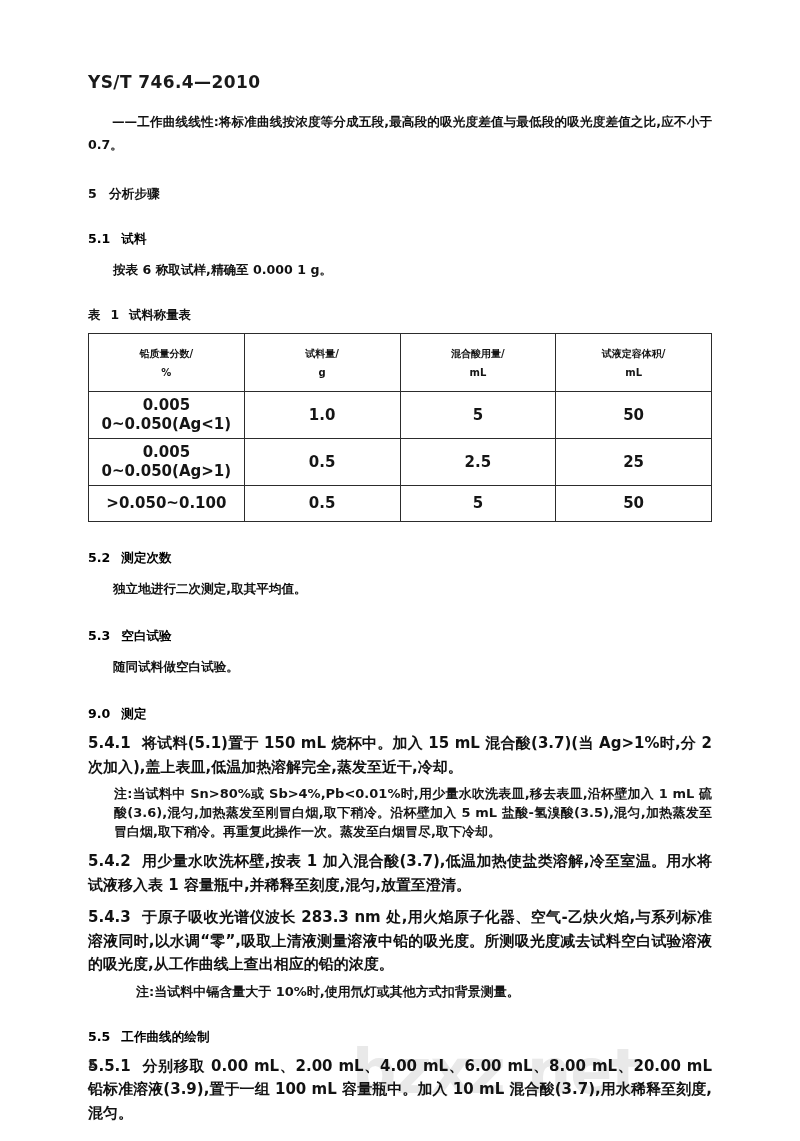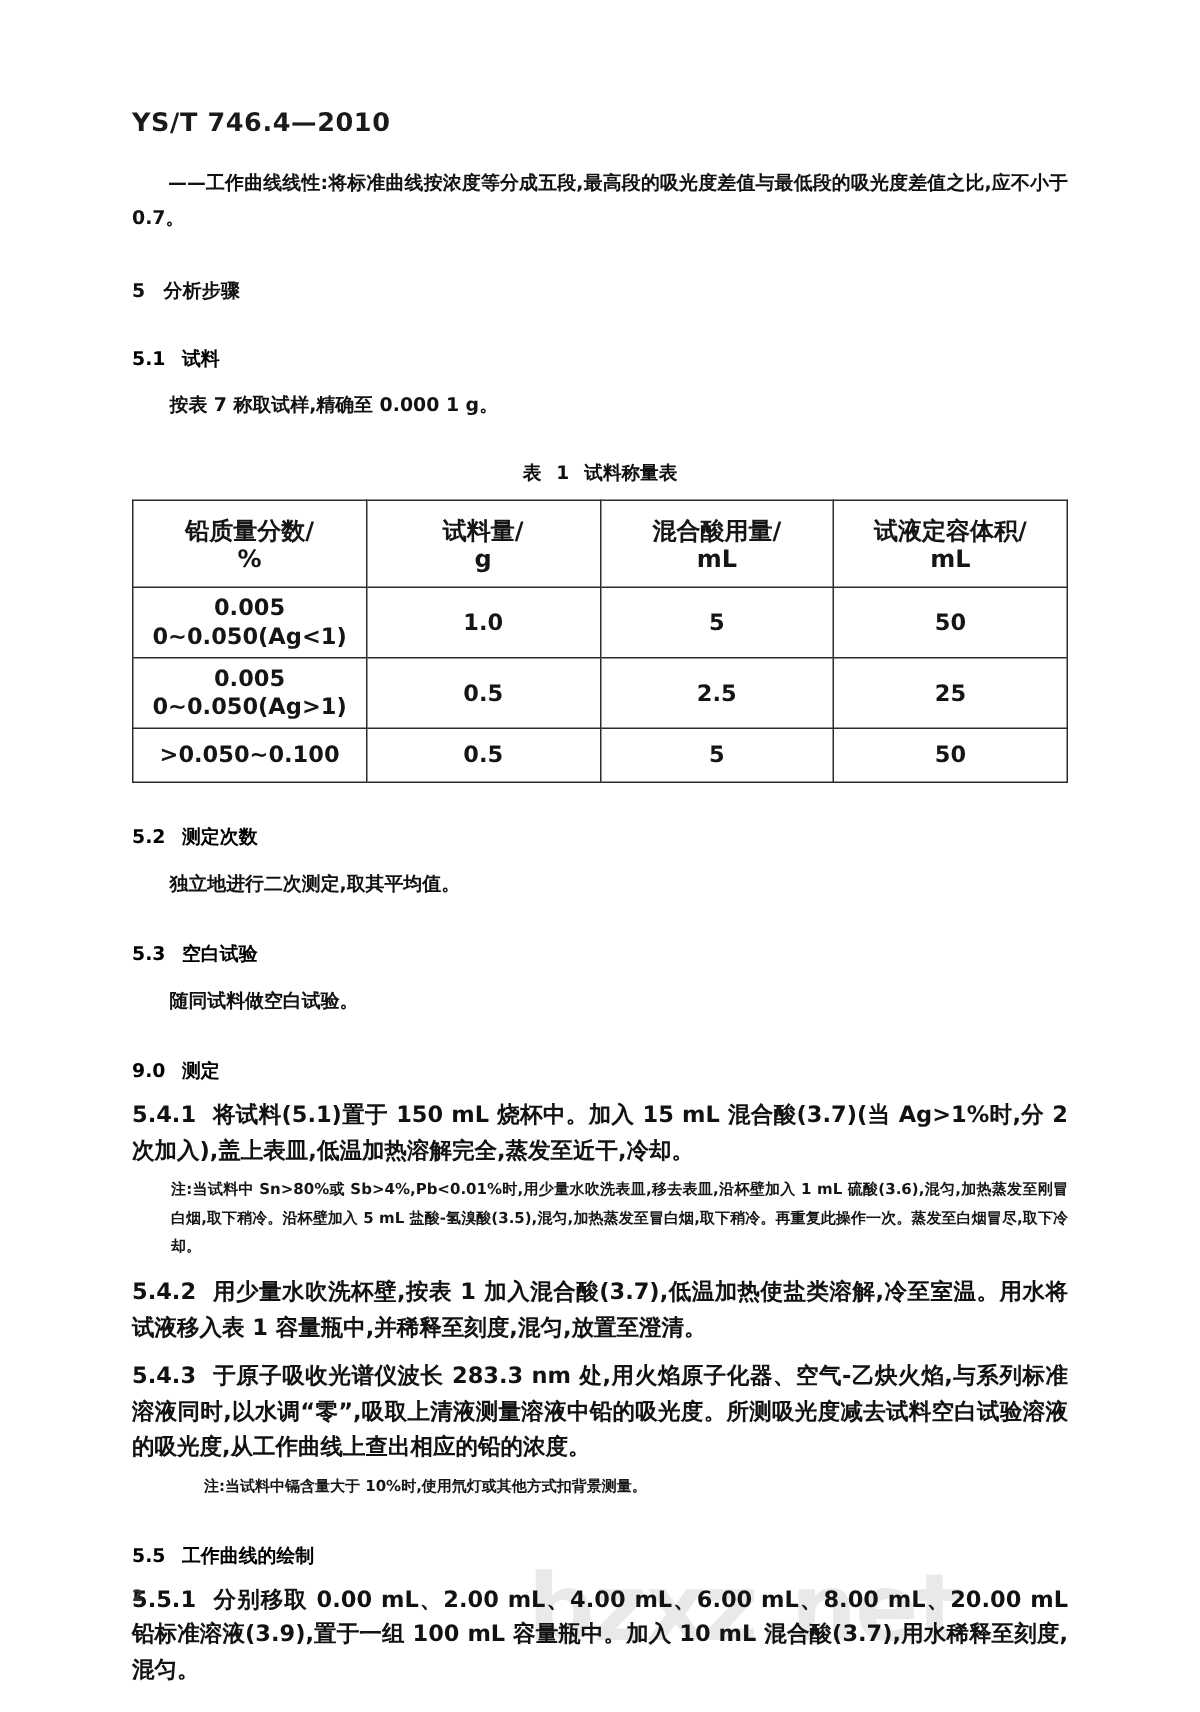--- a/index.html
+++ b/index.html
@@ -87,34 +87,33 @@
   .para-hang {
     font-size: 15px;
     line-height: 23.5px;
     font-weight: bold;
     margin: 9px 0 0 0;
     text-align: justify;
     color: #121212;
   }
   .para-hang .num { margin-right: 11px; }
   .note {
-    font-size: 10px;
+    font-size: 13px;
     line-height: 19px;
     font-weight: bold;
     margin: 5px 0 0 26px;
     text-align: justify;
     color: #161616;
   }
   .note .note-body { display: inline; }
   .note-indent {
     text-indent: 22px;
   }
   
   .table-caption {
-    text-align: center;
     font-size: 12.4px;
     font-weight: bold;
     margin: 26px 0 9px 0;
     color: #101010;
   }
   .table-caption .cap-num { margin: 0 10px; }
   
   table.spec-table {
     border-collapse: collapse;
     width: 624px;
@@ -126,21 +125,21 @@
     text-align: center;
     vertical-align: middle;
     font-size: 15px;
     font-weight: bold;
     color: #151515;
     padding: 4px 2px;
     line-height: 19px;
   }
   table.spec-table tr.head td {
     height: 49px;
-    font-size: 16px;
+    font-size: 10px;
   }
   table.spec-table tr.data td {
     height: 27px;
   }
   table.spec-table .unit-line { display: block; }
   .outer-frame {
     border: 1.6px solid #1f1f1f;
   }
   
   .page-number {
@@ -166,21 +165,21 @@
 
     <p class="dash-item">——工作曲线线性:将标准曲线按浓度等分成五段,最高段的吸光度差值与最低段的吸光度差值之比,应不小于 0.7。</p>
 
     <div class="clause-h1">
       <span class="num">5</span><span>分析步骤</span>
     </div>
 
     <div class="clause-h2">
       <span class="num">5.1</span><span>试料</span>
     </div>
-    <p class="para">按表 7 称取试样,精确至 0.000 1 g。</p>
+    <p class="para">按表 6 称取试样,精确至 0.000 1 g。</p>
 
     <div class="table-caption">
       <span>表</span><span class="cap-num">1</span><span>试料称量表</span>
     </div>
 
     <table class="spec-table outer-frame">
       <tbody>
         <tr class="head">
           <td>
             <span>铅质量分数/</span>

